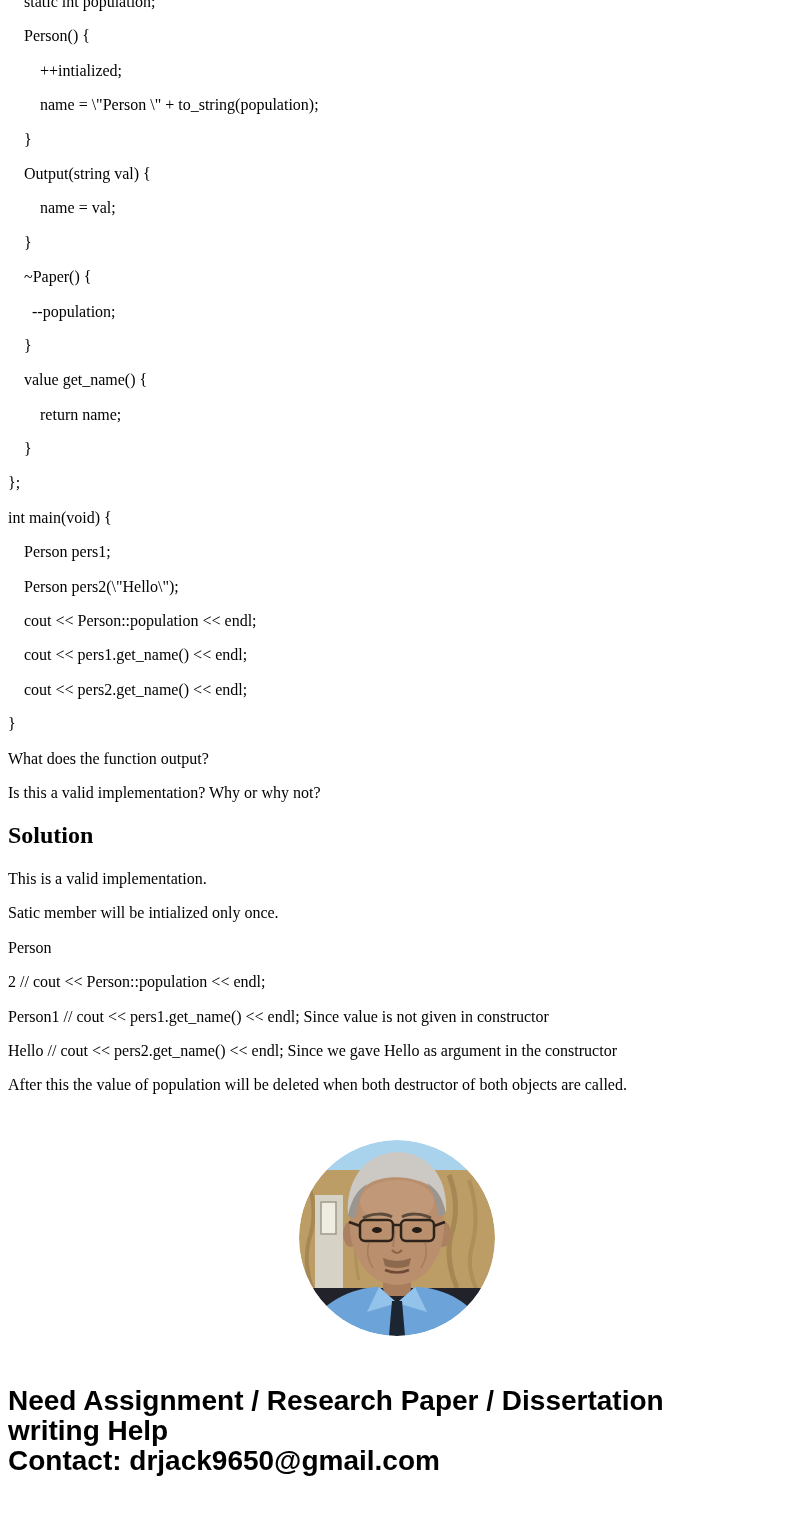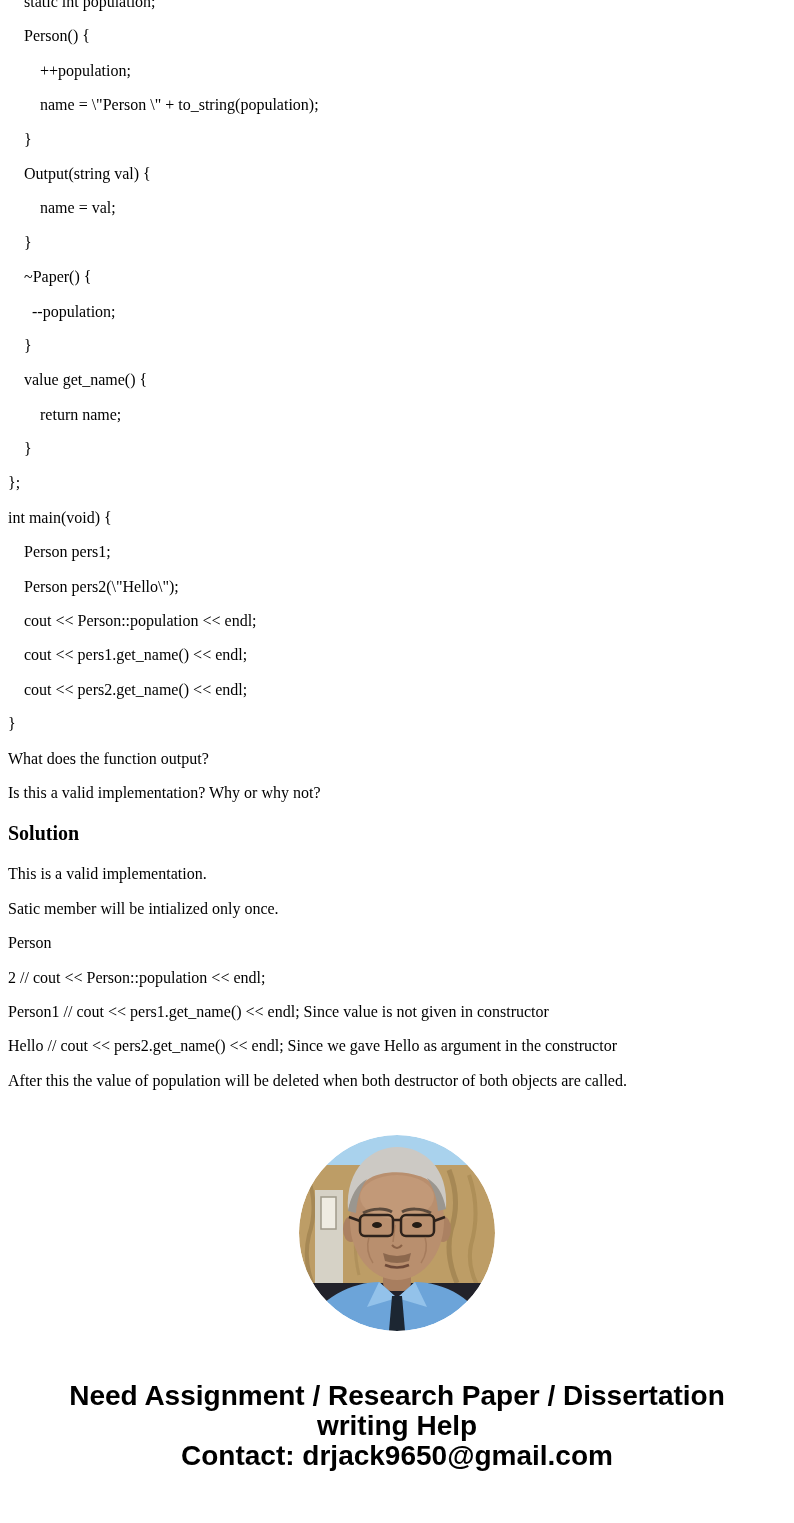--- a/index.html
+++ b/index.html
@@ -19,57 +19,56 @@
     font-family: "Liberation Serif", "DejaVu Serif", serif;
     font-size: 16px;
     line-height: 1.15;
   }
   .doc p {
     margin: 16px 0;
     white-space: pre-wrap;
   }
   h2.solution-heading {
     font-family: "Liberation Serif", "DejaVu Serif", serif;
-    font-size: 20px;
+    font-size: 24px;
     font-weight: bold;
     margin: 20px 0;
     line-height: 1.15;
   }
   .photo-wrap {
     margin-top: 45px;
     text-align: center;
   }
   .photo-circle {
     display: inline-block;
     width: 196px;
     height: 196px;
     border-radius: 50%;
     overflow: hidden;
     vertical-align: top;
   }
   .photo-circle svg { display: block; }
   .footer {
     margin-top: 50px;
-    text-align: center;
     font-family: "Liberation Sans", "DejaVu Sans", sans-serif;
     font-weight: 700;
     font-size: 28px;
     line-height: 30px;
     color: #000000;
   }
 </style>
 </head>
 <body>
 
 <div class="doc">
 
   <div>
       <p>    static int population;</p>
       <p>    Person() {</p>
-      <p>        ++population;</p>
+      <p>        ++intialized;</p>
       <p>        name = \"Person \" + to_string(population);</p>
       <p>    }</p>
       <p>    Output(string val) {</p>
       <p>        name = val;</p>
       <p>    }</p>
       <p>    ~Paper() {</p>
       <p>      --population;</p>
       <p>    }</p>
       <p>    value get_name() {</p>
       <p>        return name;</p>

